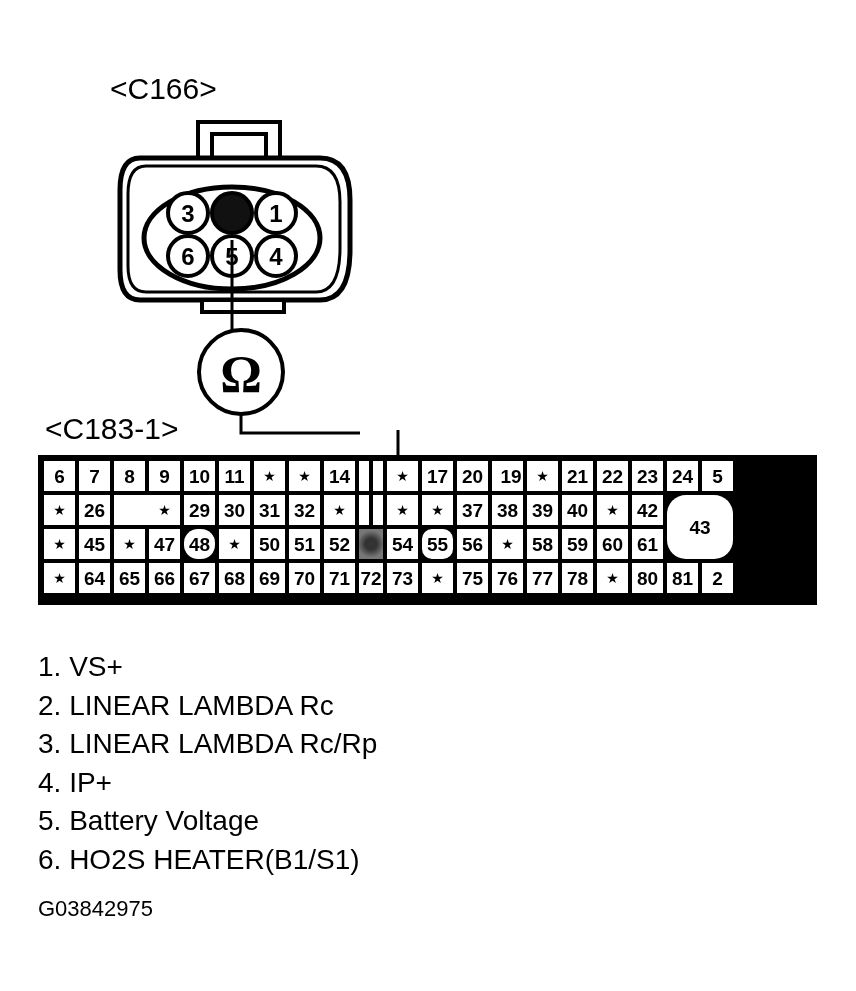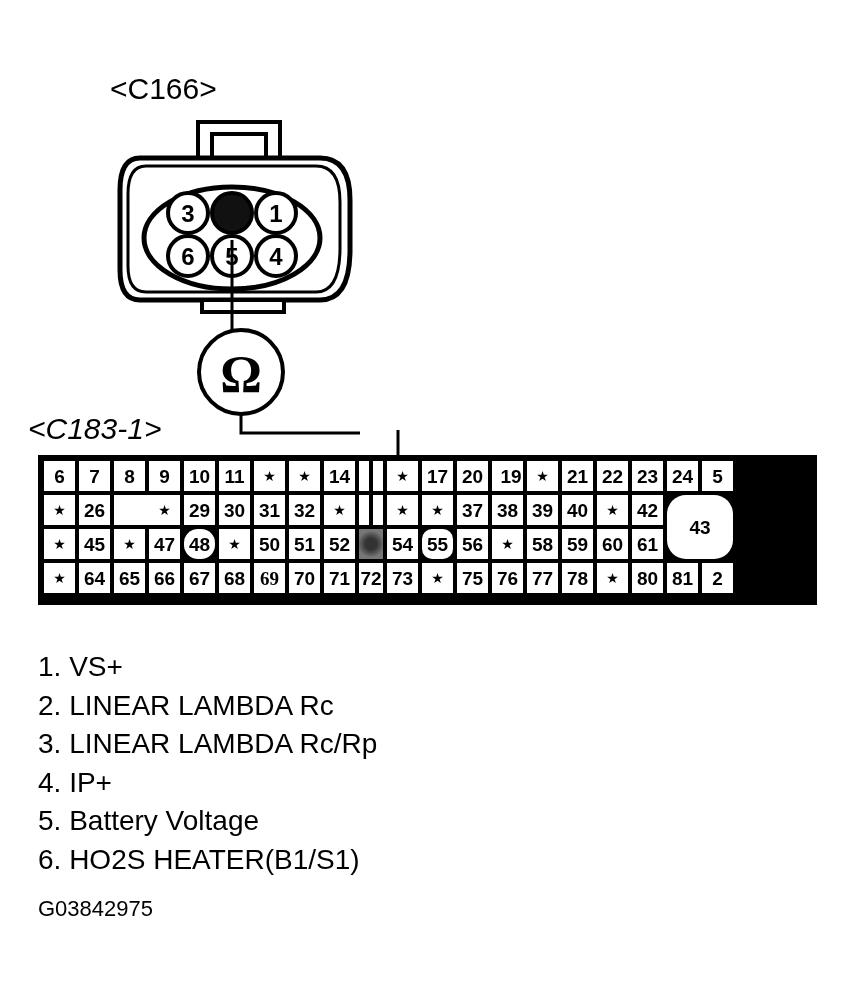--- a/index.html
+++ b/index.html
@@ -1,20 +1,20 @@
 <!DOCTYPE html>
 <html><head>
 <meta charset="utf-8">
 <style>
   html, body { margin: 0; padding: 0; background: #ffffff; }
   body { width: 856px; height: 991px; position: relative; overflow: hidden;
          font-family: "Liberation Sans", "DejaVu Sans", sans-serif; color: #000; }
   .label { position: absolute; font-size: 30px; font-weight: 400; letter-spacing: 0px; }
   #c166-label { left: 110px; top: 72px; }
-  #c183-label { left: 28px; top: 412px; font-style: italic; }
+  #c183-label { left: 45px; top: 412px; }
 
   
   #c166-svg { position: absolute; left: 110px; top: 110px; }
 
   
   #grid { position: absolute; left: 38px; top: 455px; width: 779px; height: 150px;
           background: #000; border: 3px solid #000; box-sizing: border-box;
           display: grid; gap: 4px; padding: 3px;
           grid-template-columns: repeat(9, 31px) 10px 10px repeat(8, 31px) 31px 31px;
           grid-template-rows: repeat(4, 30px); }
@@ -129,21 +129,21 @@
     <div class="cell" style="grid-area: 3 / 16;">58</div>
     <div class="cell" style="grid-area: 3 / 17;">59</div>
     <div class="cell" style="grid-area: 3 / 18;">60</div>
     <div class="cell" style="grid-area: 3 / 19;">61</div>
     <div class="cell star" style="grid-area: 4 / 1;">★</div>
     <div class="cell" style="grid-area: 4 / 2;">64</div>
     <div class="cell" style="grid-area: 4 / 3;">65</div>
     <div class="cell" style="grid-area: 4 / 4;">66</div>
     <div class="cell" style="grid-area: 4 / 5;">67</div>
     <div class="cell" style="grid-area: 4 / 6;">68</div>
-    <div class="cell" style="grid-area: 4 / 7; font-family: Liberation Serif, serif;">69</div>
+    <div class="cell" style="grid-area: 4 / 7;">69</div>
     <div class="cell" style="grid-area: 4 / 8;">70</div>
     <div class="cell" style="grid-area: 4 / 9;">71</div>
     <div class="cell" style="grid-area: 4 / 10 / auto / span 2;">72</div>
     <div class="cell" style="grid-area: 4 / 12;">73</div>
     <div class="cell star" style="grid-area: 4 / 13;">★</div>
     <div class="cell" style="grid-area: 4 / 14;">75</div>
     <div class="cell" style="grid-area: 4 / 15;">76</div>
     <div class="cell" style="grid-area: 4 / 16;">77</div>
     <div class="cell" style="grid-area: 4 / 17;">78</div>
     <div class="cell star" style="grid-area: 4 / 18;">★</div>

